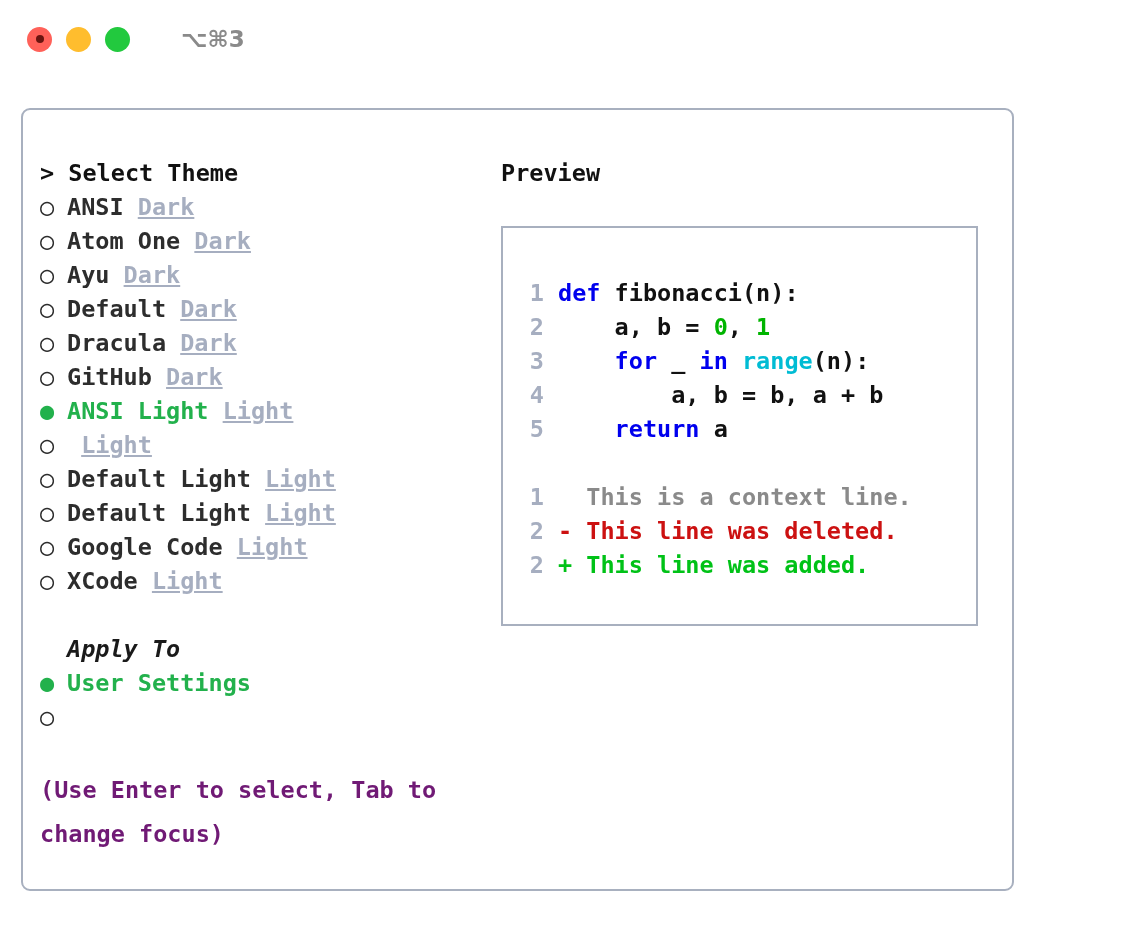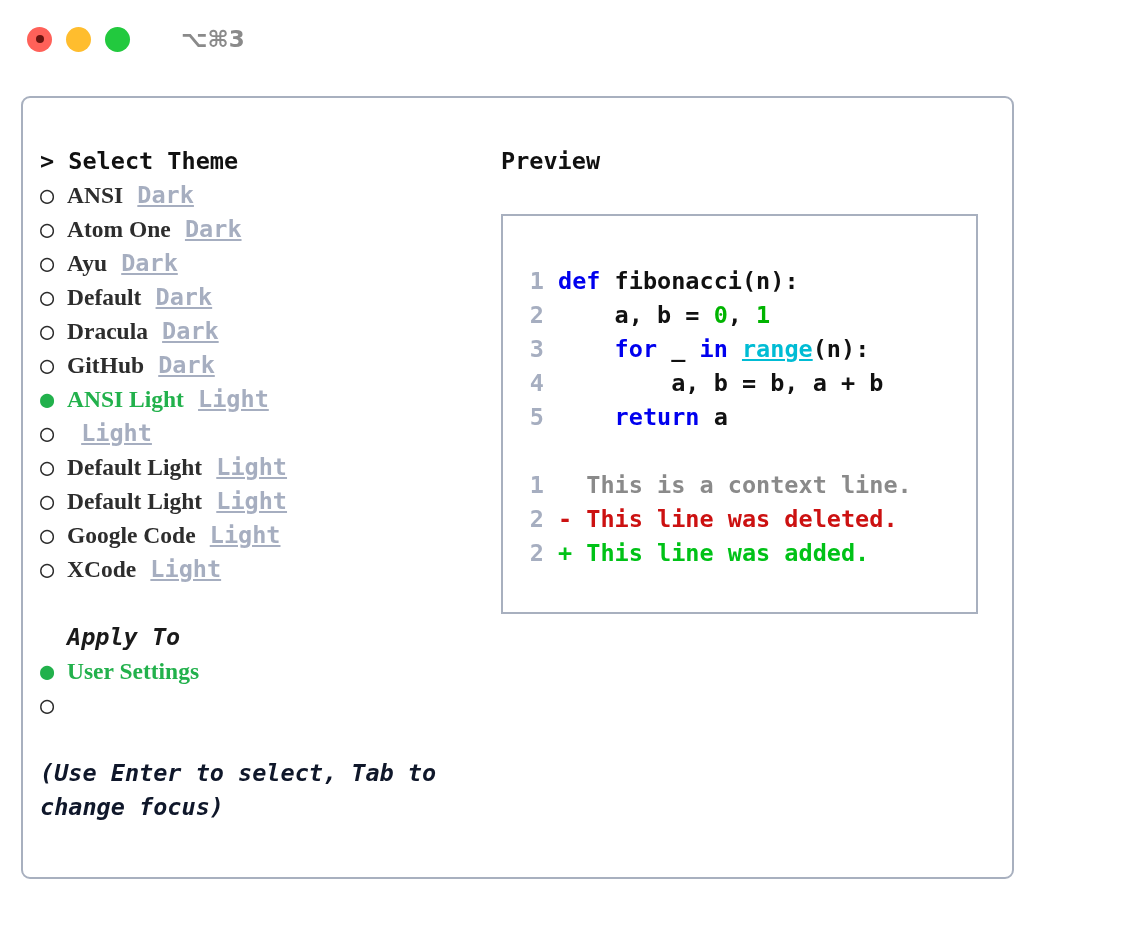--- a/index.html
+++ b/index.html
@@ -65,21 +65,21 @@
     font-weight: bold;
     letter-spacing: 0px;
     font-family: "DejaVu Sans", sans-serif;
     line-height: 1;
   }
 
   
   .panel {
     position: absolute;
     left: 21px;
-    top: 96px;
+    top: 108px;
     width: 993px;
     height: 783px;
     border: 2px solid #a8b0bf;
     border-radius: 9px;
     box-sizing: border-box;
     background: #ffffff;
   }
 
   .panel-inner {
     position: absolute;
@@ -118,46 +118,44 @@
     align-items: baseline;
     white-space: pre;
   }
   .bullet {
     width: 27px;
     display: inline-block;
     flex: 0 0 27px;
   }
   .opt-name {
     font-weight: bold;
-    font-family: Liberation Serif, serif;
   }
   .opt-kind {
     color: #a6aec0;
     font-weight: bold;
     text-decoration: underline;
   }
   .opt-unselected .opt-name { color: #2d2d2d; }
   .opt-unselected .bullet   { color: #2d2d2d; }
   .opt-selected .opt-name,
   .opt-selected .bullet     { color: #22b14c; }
 
   .section-label {
     color: #1a1a1a;
     font-weight: bold;
     padding-left: 27px;
     font-style: italic;
   }
 
   .hint {
-    color: #0f172a;
+    color: #701a75;
     font-weight: bold;
     max-width: 400px;
     white-space: pre-wrap;
-    line-height: 34px;
-    font-style: italic;
+    line-height: 44px;
   }
 
   .spacer-line { height: 34px; }
 
   
   .preview-box {
     margin-top: 36px;
     width: 477px;
     height: 400px;
     border: 2px solid #a8b0bf;
@@ -176,21 +174,21 @@
   .ln {
     color: #a6aec0;
     width: 27px;
     flex: 0 0 27px;
     text-align: right;
     font-weight: bold;
   }
   .code-body { padding-left: 14px; font-weight: bold; }
 
   .tok-kw   { color: #0000ee; }
-  .tok-fn   { color: #00bcd4; text-decoration: underline; }
+  .tok-fn   { color: #00bcd4; }
   .tok-num  { color: #00b400; }
   .tok-txt  { color: #111111; margin-top: 28px; }
 
   .diff-ctx { color: #8a8a8a; font-weight: bold; }
   .diff-del { color: #cc1111; font-weight: bold; }
   .diff-add { color: #00c217; font-weight: bold; }
 </style>
 </head>
 <body>
 

